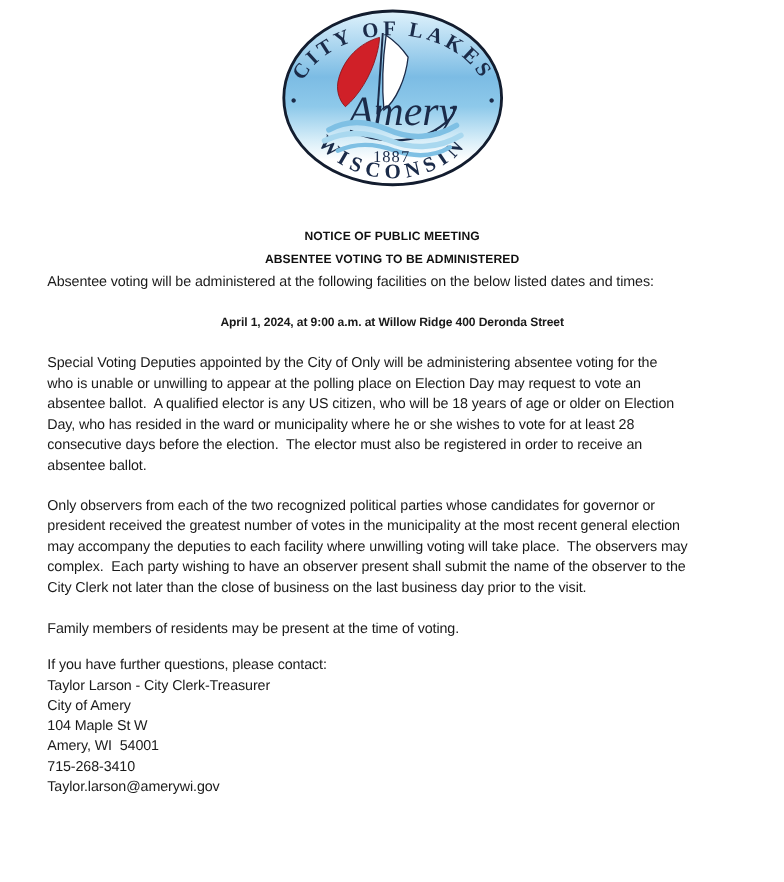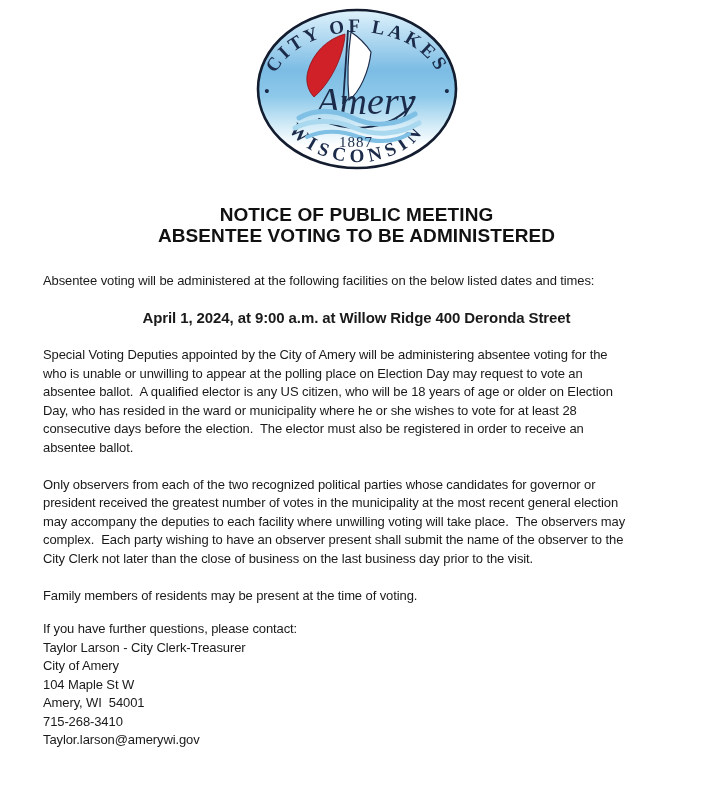--- a/index.html
+++ b/index.html
@@ -11,42 +11,42 @@
     overflow: hidden;
   }
   .page { width: 713px; height: 802px; position: relative; }
 
   .logo-wrap { width: 204px; margin: 8px auto 0 auto; }
 
   .title-block {
     margin-top: 30px;
     text-align: center;
     font-weight: bold;
-    font-size: 19px;
+    font-size: 11px;
     line-height: 21px;
     letter-spacing: 0.1px;
     color: #111111;
   }
 
   .content {
     padding: 0 43px;
     font-size: 13px;
     line-height: 18.5px;
     letter-spacing: -0.1px;
   }
   .line { white-space: pre; }
   .para { margin: 0; }
-  .mt-intro { margin-top: 26px; }
+  .mt-intro { }
   .mt-gap  { margin-top: 18.5px; }
   .mt-contact { margin-top: 15px; }
   .date-line {
     margin-top: 18.5px;
     text-align: center;
     font-weight: bold;
-    font-size: 15px;
+    font-size: 11px;
     white-space: pre;
   }
 </style>
 </head>
 <body>
 
 <div class="page">
 
   <div class="logo-wrap">
     <svg width="204" height="162" viewBox="0 0 204 162">
@@ -99,21 +99,21 @@
     <div>NOTICE OF PUBLIC MEETING</div>
     <div>ABSENTEE VOTING TO BE ADMINISTERED</div>
   </div>
 
   <div class="content">
     <div class="para mt-intro line">Absentee voting will be administered at the following facilities on the below listed dates and times:</div>
 
     <div class="date-line">April 1, 2024, at 9:00 a.m. at Willow Ridge 400 Deronda Street</div>
 
     <div class="para mt-gap">
-        <div class="line">Special Voting Deputies appointed by the City of Amery will be administering absentee voting for the</div>
+        <div class="line">Special Voting Deputies appointed by the City of Only will be administering absentee voting for the</div>
         <div class="line">who is unable or unwilling to appear at the polling place on Election Day may request to vote an</div>
         <div class="line">absentee ballot.  A qualified elector is any US citizen, who will be 18 years of age or older on Election</div>
         <div class="line">Day, who has resided in the ward or municipality where he or she wishes to vote for at least 28</div>
         <div class="line">consecutive days before the election.  The elector must also be registered in order to receive an</div>
         <div class="line">absentee ballot.</div>
       </div>
 
     <div class="para mt-gap">
         <div class="line">Only observers from each of the two recognized political parties whose candidates for governor or</div>
         <div class="line">president received the greatest number of votes in the municipality at the most recent general election</div>

